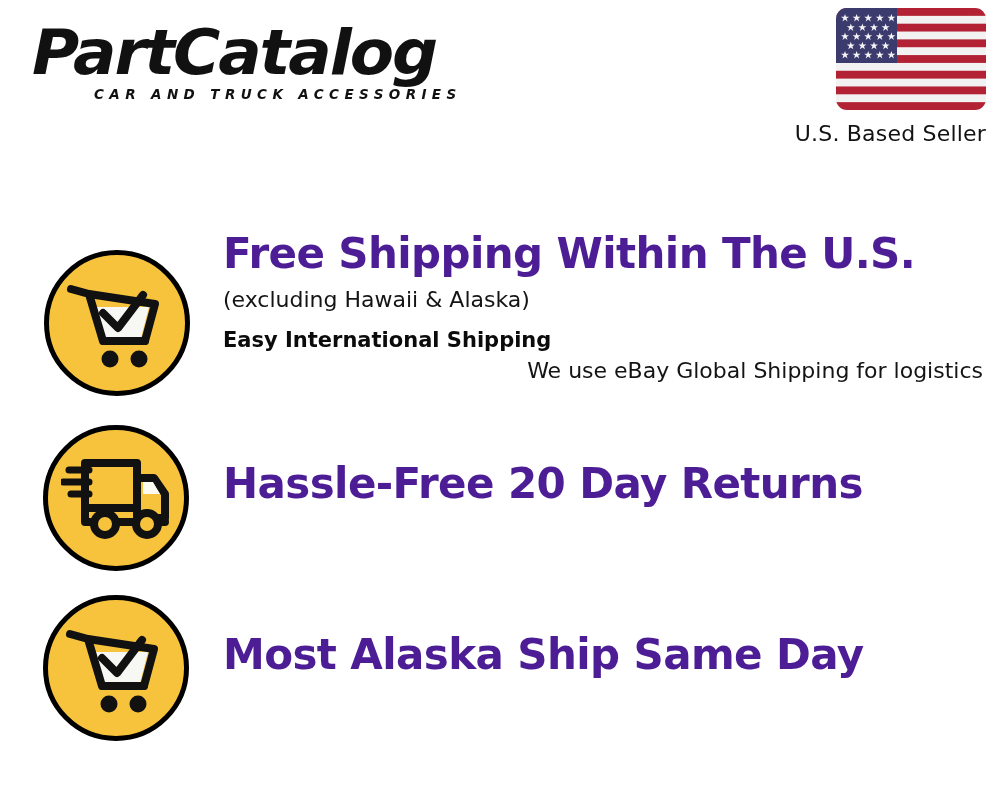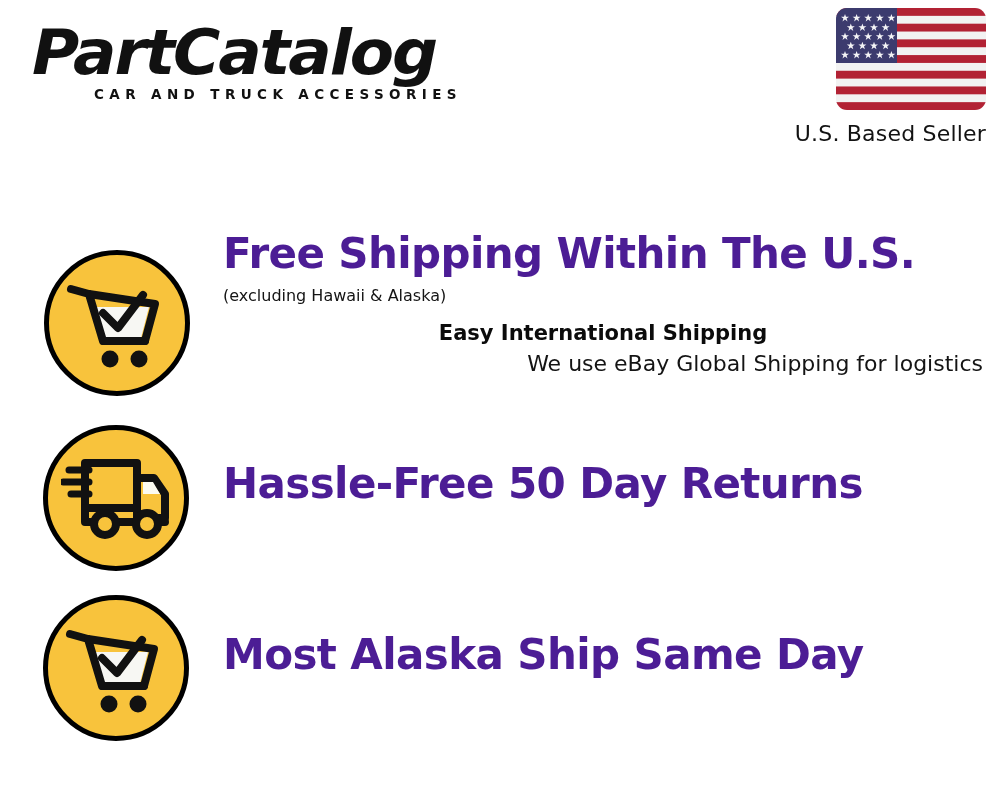--- a/index.html
+++ b/index.html
@@ -33,20 +33,21 @@
     letter-spacing: -2px;
     line-height: 1;
     color: #111111;
     transform: scaleX(1.04);
     transform-origin: left center;
     white-space: nowrap;
   }
   #brand-tagline {
     font-family: "DejaVu Sans", sans-serif;
     font-weight: bold;
+    font-style: italic;
     font-size: 13.5px;
     letter-spacing: 5.4px;
     color: #111111;
     margin-top: 2px;
     margin-left: 62px;
     white-space: nowrap;
   }
 
   #seller-badge {
     position: absolute;
@@ -109,36 +110,35 @@
     font-family: "DejaVu Sans", sans-serif;
     font-weight: bold;
     font-size: 42px;
     letter-spacing: -0.6px;
     line-height: 1.04;
     color: #4c1d95;
     white-space: nowrap;
   }
   .feature-sub {
     font-family: "DejaVu Sans", sans-serif;
-    font-size: 16px;
+    font-size: 22px;
     font-weight: normal;
     color: #141414;
     line-height: 1.25;
     margin-top: 10px;
     white-space: nowrap;
   }
   .feature-sub-strong {
     font-family: "DejaVu Sans", sans-serif;
     font-size: 21px;
     font-weight: bold;
     color: #0b0b0b;
     line-height: 1.25;
     margin-top: 14px;
     white-space: nowrap;
-    text-align: center;
   }
   .feature-sub-plain {
     font-family: "DejaVu Sans", sans-serif;
     font-size: 22px;
     font-weight: normal;
     color: #141414;
     line-height: 1.25;
     margin-top: 4px;
     white-space: nowrap;
     text-align: right;
@@ -264,21 +264,21 @@
 
         <polygon points="82,26 92,26 99,38 82,38" fill="#FCFBF2"></polygon>
 
         <path d="M24,52 L24,66 L104,66" fill="none" stroke="#111111" stroke-width="8" stroke-linecap="round" stroke-linejoin="round"></path>
 
         <circle cx="44" cy="68" r="11" fill="#F8C33C" stroke="#111111" stroke-width="8"></circle>
         <circle cx="86" cy="68" r="11" fill="#F8C33C" stroke="#111111" stroke-width="8"></circle>
       </svg>
     </div>
     <div class="feature-text">
-      <div class="feature-heading">Hassle-Free 50 Day Returns</div>
+      <div class="feature-heading">Hassle-Free 20 Day Returns</div>
     </div>
   </div>
 
   <div class="feature-row" id="feature-row-2">
     <div class="feature-icon-badge">
       <svg width="104" height="96" viewBox="0 0 104 96" xmlns="http://www.w3.org/2000/svg">
         <polygon points="30,32 84,32 76,63 38,63" fill="#F7F7F3"></polygon>
         <path d="M6,14 L24,19 L38,66 L80,66" fill="none" stroke="#111111" stroke-width="8" stroke-linecap="round" stroke-linejoin="round"></path>
         <path d="M24,19 L90,29 L80,66" fill="none" stroke="#111111" stroke-width="8" stroke-linecap="round" stroke-linejoin="round"></path>
         <path d="M38,38 L53,53 L78,20" fill="none" stroke="#111111" stroke-width="8" stroke-linecap="round" stroke-linejoin="round"></path>

